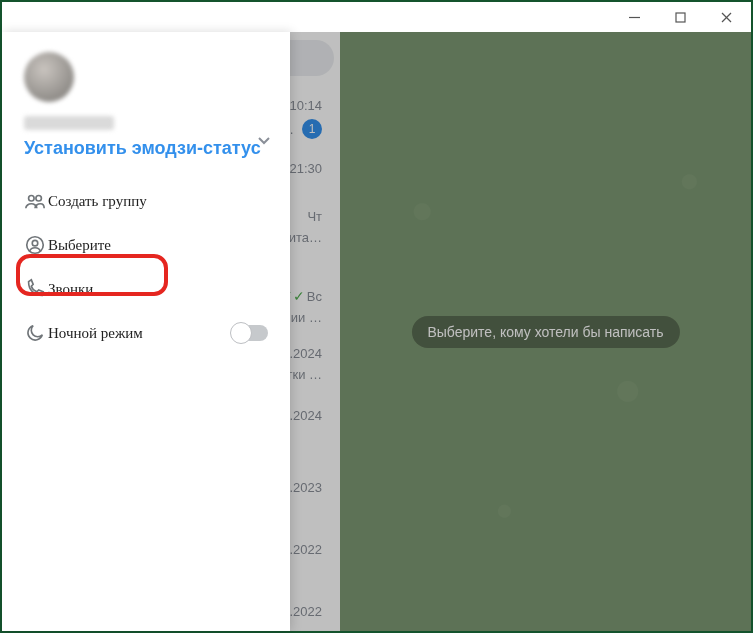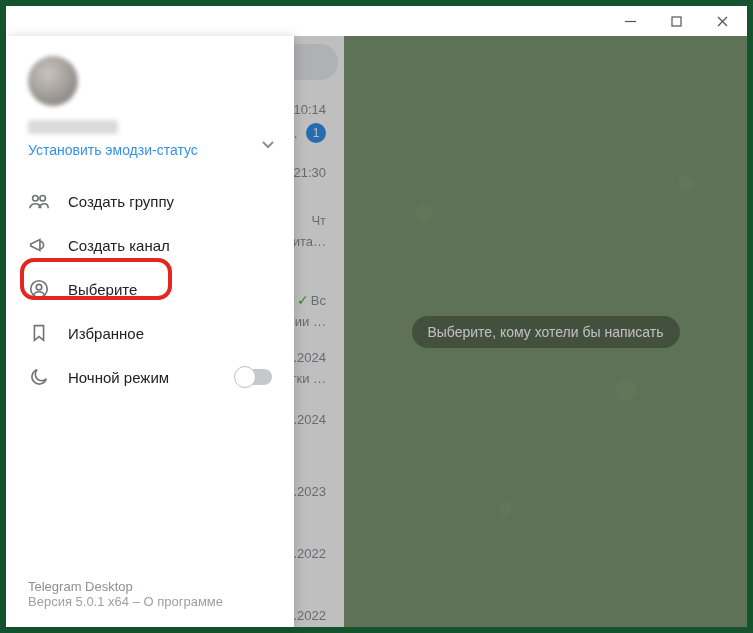--- a/index.html
+++ b/index.html
@@ -1,17 +1,17 @@
 <!DOCTYPE html>
 <html><head>
 <meta charset="utf-8">
 <style>
   * { box-sizing: border-box; margin: 0; padding: 0; }
   html, body { width: 753px; height: 633px; font-family: "Segoe UI", Arial, sans-serif; overflow: hidden; }
-  .frame { width: 753px; height: 633px; border: 6px solid #14532d; position: relative; background: #fff; }
+  .frame { width: 753px; height: 633px; border: 2px solid #14532d; position: relative; background: #fff; }
   .titlebar { height: 30px; background: #fff; display: flex; justify-content: flex-end; align-items: center; padding-right: 2px; }
   .tbtn { width: 46px; height: 30px; display: flex; align-items: center; justify-content: center; color: #555; }
   .tbtn svg { width: 11px; height: 11px; }
   .app { position: absolute; top: 30px; left: 0; right: 0; bottom: 0; display: flex; }
   .chatlist { width: 338px; background: #fff; position: relative; overflow: hidden; }
   .search-pill { position: absolute; top: 8px; right: 6px; width: 70px; height: 36px; background: #ebedf0; border-radius: 18px; }
   .chat-meta { position: absolute; right: 18px; display: flex; flex-direction: column; align-items: flex-end; gap: 6px; font-size: 13px; color: #8a8f98; }
   .ticks { color: #4fae4e; font-size: 14px; margin-right: 2px; }
   .unread-dot { width: 20px; height: 20px; border-radius: 50%; background: #3390ec; color: #fff; font-size: 12px; display: flex; align-items: center; justify-content: center; }
   .empty-chat { flex: 1; position: relative; background: #7d9973; overflow: hidden; }
@@ -23,25 +23,25 @@
                       radial-gradient(circle at 85% 25%, rgba(255,255,255,.05) 7px, transparent 8px);
     opacity: .9;
   }
   .empty-pill { position: absolute; top: 50%; left: 50%; transform: translate(-50%, -50%); background: rgba(60,70,55,.55); color: #fff; font-size: 14px; padding: 8px 16px; border-radius: 18px; white-space: nowrap; }
   
   .scrim { position: absolute; top: 30px; left: 0; right: 0; bottom: 0; background: rgba(0,0,0,.25); }
   .drawer { position: absolute; top: 30px; left: 0; bottom: 0; width: 288px; background: #fff; display: flex; flex-direction: column; box-shadow: 2px 0 10px rgba(0,0,0,.15); }
   .drawer-head { padding: 20px 22px 12px 22px; position: relative; }
   .avatar { width: 50px; height: 50px; border-radius: 50%; background: radial-gradient(circle at 40% 35%, #c9c4bf, #8d8a86 75%); filter: blur(2px); }
   .uname { margin-top: 14px; width: 90px; height: 14px; background: #dadada; border-radius: 3px; filter: blur(2px); }
-  .set-status { color: #3390ec; font-size: 14px; margin-top: 8px; display: inline-block; }
+  .set-status { color: #3390ec; font-size: 18px; margin-top: 8px; display: inline-block; font-weight: bold; }
   .chev { position: absolute; right: 18px; top: 100px; color: #8a8f98; }
   .chev svg { width: 16px; height: 16px; }
   .menu { padding: 8px 0; }
-  .mitem { display: flex; align-items: center; gap: 18px; padding: 11px 22px; font-size: 15px; color: #222; cursor: pointer; position: relative; }
+  .mitem { display: flex; align-items: center; gap: 2px; padding: 11px 22px; font-size: 15px; color: #222; cursor: pointer; position: relative; font-family: Liberation Serif, serif; }
   .mitem .icon { width: 22px; height: 22px; color: #707579; flex-shrink: 0; }
   .mitem .icon svg { width: 22px; height: 22px; }
   .toggle { margin-left: auto; width: 36px; height: 16px; background: #c6c9cc; border-radius: 10px; position: relative; }
   .toggle::after { content: ""; position: absolute; width: 20px; height: 20px; background: #fff; border: 1px solid #bdbfc3; border-radius: 50%; top: -3px; left: -2px; }
   .highlight { position: absolute; border: 4px solid #e52620; border-radius: 14px; left: 14px; top: 252px; width: 152px; height: 42px; z-index: 50; pointer-events: none; }
   .drawer-foot { margin-top: auto; padding: 14px 22px 18px; font-size: 13px; color: #9aa0a6; }
   .drawer-foot .app-name { color: #8a8f98; }
   .ver-link { color: #9aa0a6; }
 </style>
 </head>
@@ -126,49 +126,36 @@
         <span class="icon"><svg viewBox="0 0 24 24" fill="none" stroke="currentColor" stroke-width="1.8">
               <circle cx="8" cy="9" r="3"></circle>
               <circle cx="16" cy="9" r="3"></circle>
               <path d="M2 20c0-3 3-5 6-5s6 2 6 5"></path>
               <path d="M12 20c0-3 3-5 6-5s4 2 4 5"></path>
             </svg></span>
         <span>Создать группу</span>
       </div>
       <div class="mitem">
         <span class="icon"><svg viewBox="0 0 24 24" fill="none" stroke="currentColor" stroke-width="1.8">
-              <path d="M3 11v2l10 5V6L3 11z"></path>
-              <path d="M13 8a4 4 0 0 1 0 8"></path>
-            </svg></span>
-        <span>Создать канал</span>
-      </div>
-      <div class="mitem">
-        <span class="icon"><svg viewBox="0 0 24 24" fill="none" stroke="currentColor" stroke-width="1.8">
               <circle cx="12" cy="12" r="9"></circle>
               <circle cx="12" cy="10" r="3"></circle>
               <path d="M6 19c1-3 4-4 6-4s5 1 6 4"></path>
             </svg></span>
         <span>Выберите</span>
       </div>
       <div class="mitem">
         <span class="icon"><svg viewBox="0 0 24 24" fill="none" stroke="currentColor" stroke-width="1.8">
-              <path d="M7 4h10v16l-5-4-5 4V4z"></path>
+              <path d="M5 4c0 9 6 15 15 15l1-4-5-2-2 2c-3-1-5-3-6-6l2-2-2-5-3 2z"></path>
             </svg></span>
-        <span>Избранное</span>
+        <span>Звонки</span>
       </div>
       <div class="mitem">
         <span class="icon"><svg viewBox="0 0 24 24" fill="none" stroke="currentColor" stroke-width="1.8">
               <path d="M20 14A8 8 0 1 1 10 4a6 6 0 0 0 10 10z"></path>
             </svg></span>
         <span>Ночной режим</span>
         <span class="toggle"></span>
       </div>
     </div>
-    <div class="drawer-foot">
-      <div class="app-name">Telegram Desktop</div>
-      <div>
-        <span>Версия 5.0.1 x64 – </span><a class="ver-link">О программе</a>
-      </div>
-    </div>
   </div>
 
   <div class="highlight"></div>
 </div>
 
 </body></html>

